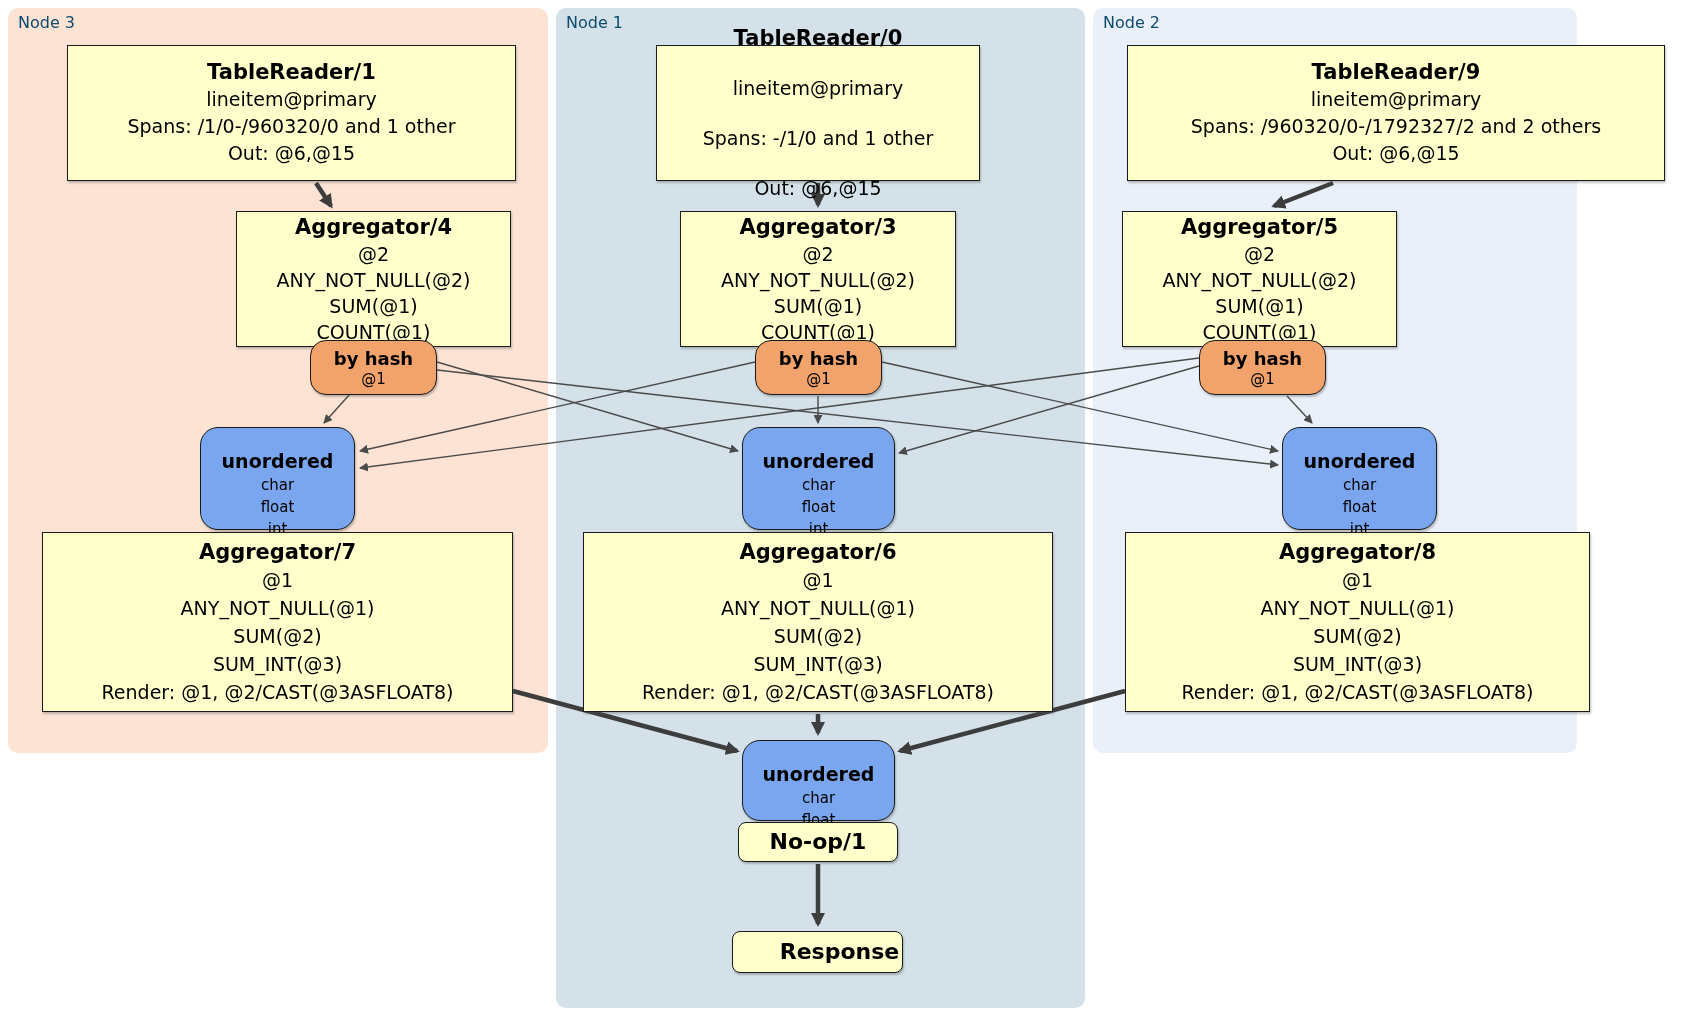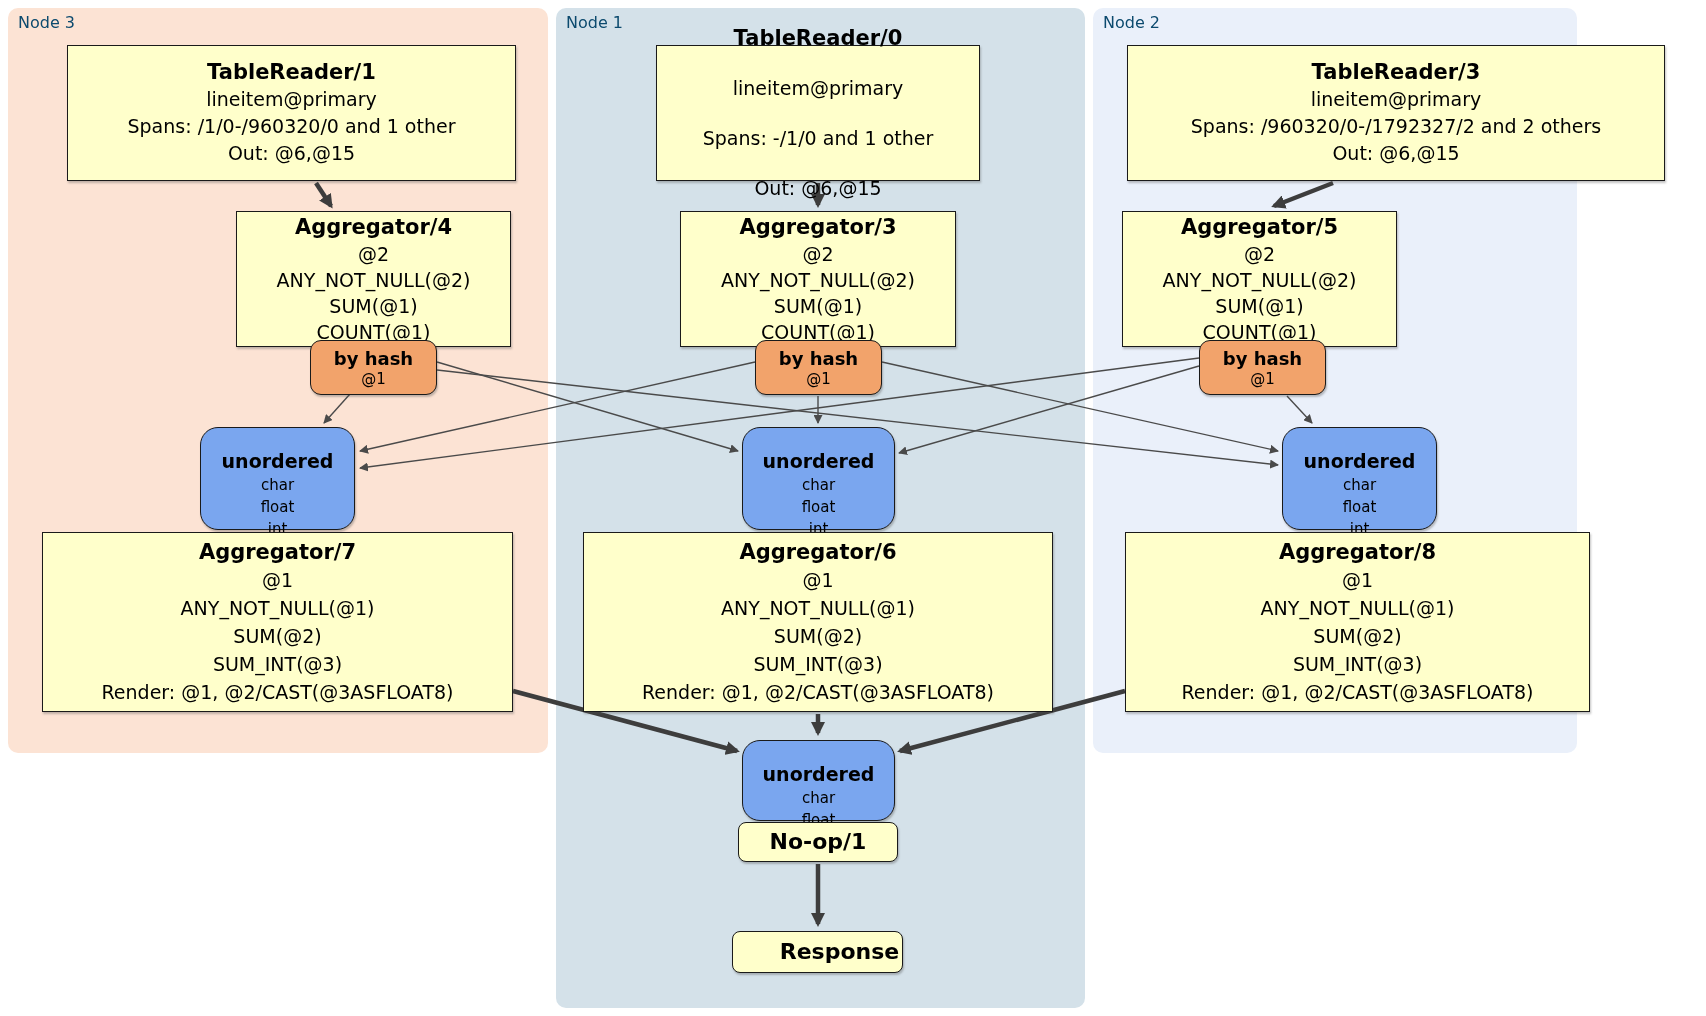--- a/index.html
+++ b/index.html
@@ -34,21 +34,21 @@
     border-radius:0;
     box-shadow:1px 2px 2px rgba(80,80,80,0.35);
     box-sizing:border-box;
   }
   .box .title{font-weight:bold;font-size:21px;line-height:27px;}
   .box .line{font-size:19px;line-height:27px;white-space:nowrap;}
   .agg-small .line{line-height:26px;}
   .agg-big .line{line-height:28px;}
   .router{
     background:#f2a36b;
-    border-radius:11px;
+    border-radius:16px;
   }
   .router .title{font-size:18px;line-height:22px;}
   .router .line{font-size:15px;line-height:18px;}
   .sync{
     background:#7aa6ef;
     border-radius:18px;
   }
   .sync .title{font-size:19px;line-height:25px;margin-top:32px;}
   .sync .line{font-size:15px;line-height:22px;}
   .terminal .title{font-size:22px;line-height:26px;}
@@ -181,21 +181,21 @@
 
   <div class="box terminal" style="left:738px;top:822px;width:160px;height:40px;border-radius:8px;">
     <div class="title">No-op/1</div>
   </div>
 
   <div class="box terminal" style="left:732px;top:931px;width:171px;height:42px;border-radius:8px;padding-left:44px;">
     <div class="title">Response</div>
   </div>
 
   <div class="box" style="left:1127px;top:45px;width:538px;height:136px;">
-    <div class="title">TableReader/3</div>
+    <div class="title">TableReader/9</div>
     <div class="line">lineitem@primary</div>
     <div class="line">Spans: /960320/0-/1792327/2 and 2 others</div>
     <div class="line">Out: @6,@15</div>
   </div>
 
   <div class="box agg-small" style="left:1122px;top:211px;width:275px;height:136px;">
     <div class="title">Aggregator/5</div>
     <div class="line">@2</div>
     <div class="line">ANY_NOT_NULL(@2)</div>
     <div class="line">SUM(@1)</div>

